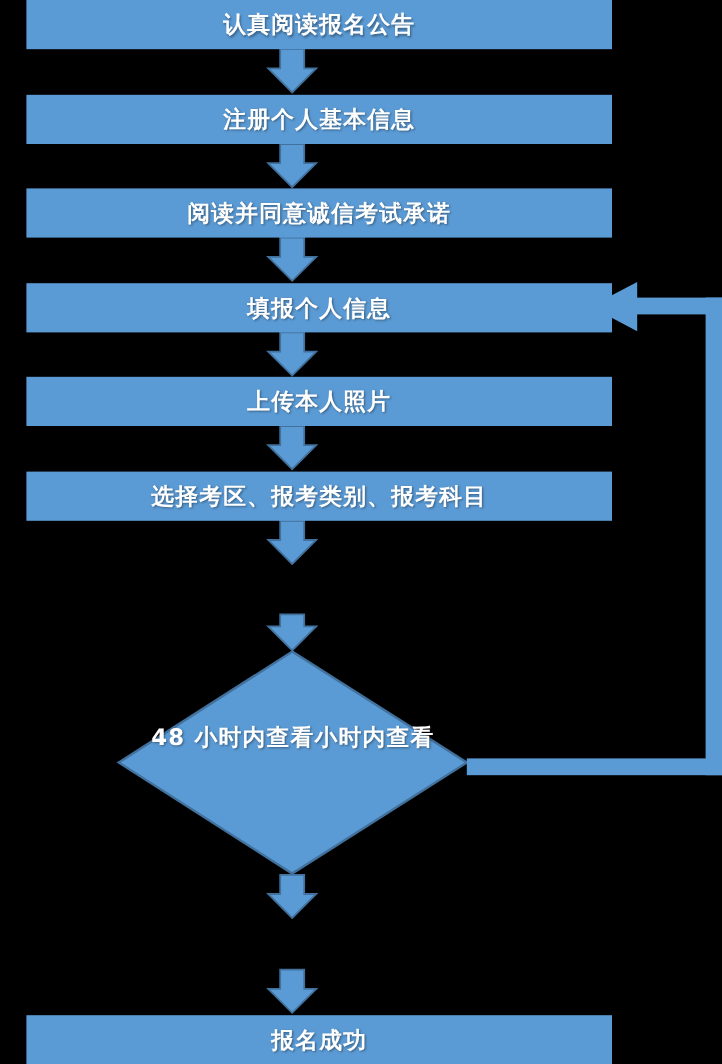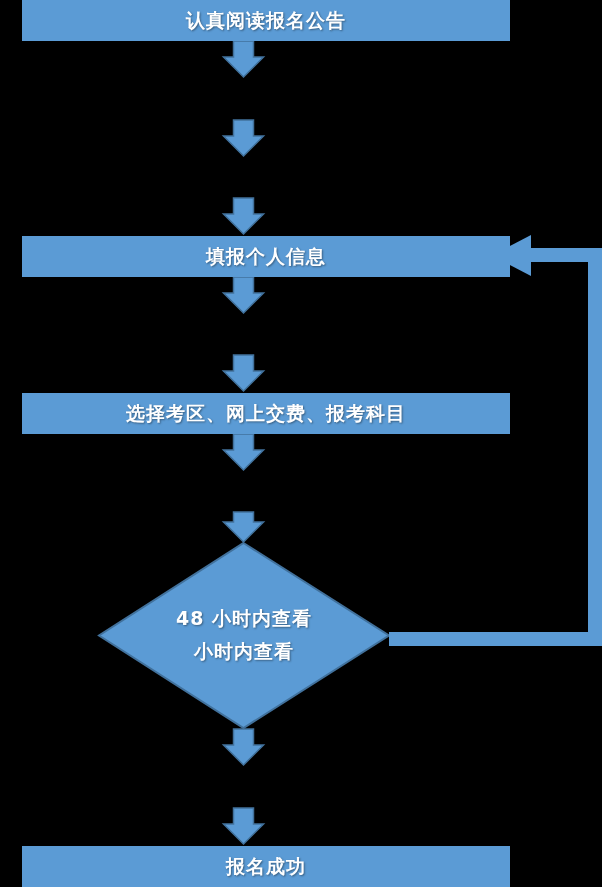--- a/index.html
+++ b/index.html
@@ -11,21 +11,21 @@
   .flow-box{
     position:absolute;left:0;width:488px;height:41px;background:#5B9BD5;
     display:flex;align-items:center;justify-content:center;margin-left:22px;
   }
   .flow-box span, .diamond-label div{
     color:#fff;font-size:19px;font-weight:bold;letter-spacing:1px;
     text-shadow:1px 1px 2px rgba(0,0,0,.4);white-space:nowrap;
   }
   .diamond-label{
     position:absolute;left:99px;top:599px;width:290px;height:72px;
-    display:flex;flex-direction:column;align-items:center;justify-content:center;
+    display:flex;flex-direction:row;justify-content:center;
     line-height:33px;text-align:center;
   }
 </style>
 </head>
 <body>
 
 <div class="stage">
 
   <svg class="connector-layer" width="602" height="887" viewBox="0 0 602 887" xmlns="http://www.w3.org/2000/svg">
 
@@ -43,25 +43,34 @@
 
     <rect x="389" y="632" width="213" height="14" fill="#5B9BD5"></rect>
     <rect x="588" y="248" width="14" height="398" fill="#5B9BD5"></rect>
     <rect x="530" y="248" width="72" height="14" fill="#5B9BD5"></rect>
     <polygon fill="#5B9BD5" points="531,235 531,276 492,255.5"></polygon>
   </svg>
 
   <div class="flow-box" style="top:0px">
     <span>认真阅读报名公告</span>
   </div>
+  <div class="flow-box" style="top:79px">
+    <span>注册个人基本信息</span>
+  </div>
+  <div class="flow-box" style="top:157px">
+    <span>阅读并同意诚信考试承诺</span>
+  </div>
   <div class="flow-box" style="top:236px">
     <span>填报个人信息</span>
   </div>
+  <div class="flow-box" style="top:314px">
+    <span>上传本人照片</span>
+  </div>
   <div class="flow-box" style="top:393px">
-    <span>选择考区、网上交费、报考科目</span>
+    <span>选择考区、报考类别、报考科目</span>
   </div>
 
   <div class="diamond-label">
     <div>48 小时内查看</div>
     <div>小时内查看</div>
   </div>
 
   <div class="flow-box" style="top:846px">
     <span>报名成功</span>
   </div>

